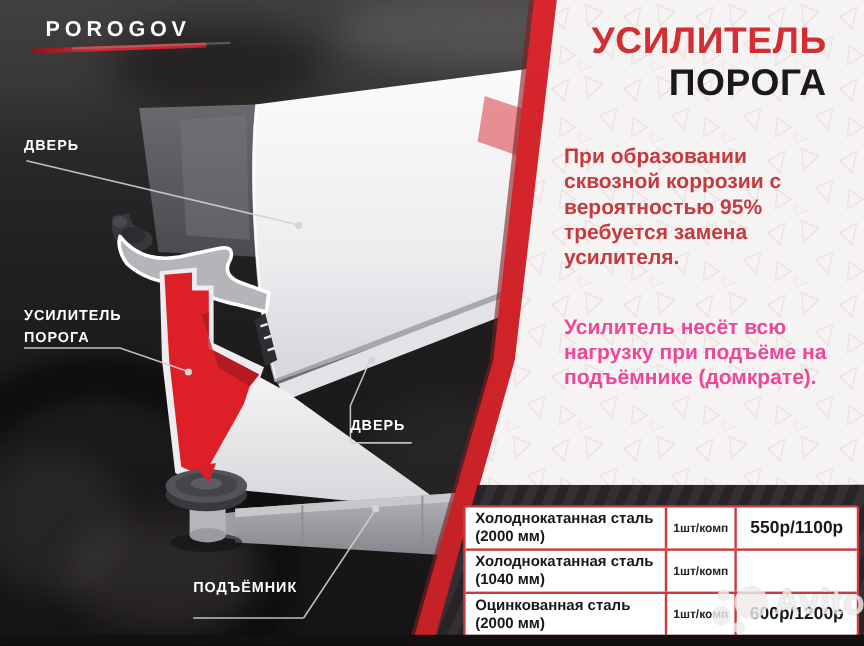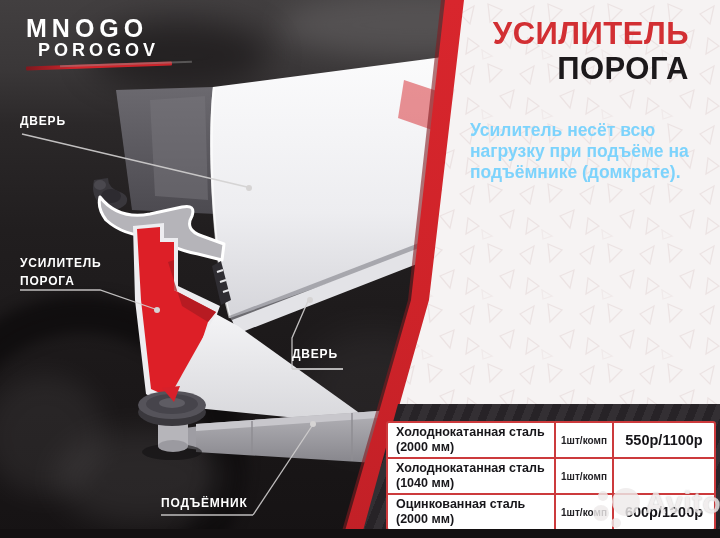--- a/index.html
+++ b/index.html
@@ -38,32 +38,32 @@
     background:linear-gradient(90deg,#7e181e,#d6252c 35%,#c9242b);transform:rotate(-2deg);}
   .logo-swoosh::after{content:"";display:block;margin:2px 0 0 34px;width:132px;height:1.5px;
     background:rgba(150,148,148,.45);}
 
   
   .dlabel{position:absolute;color:#fff;font-weight:bold;font-size:12px;
     letter-spacing:.8px;line-height:18px;z-index:5;white-space:pre-line;}
   .lbl-door{left:20px;top:112px;}
   .lbl-reinf{left:20px;top:254px;}
   .lbl-sill{left:292px;top:345px;}
-  .lbl-lift{left:161px;top:494px;}
+  .lbl-lift{left:161px;top:480px;}
 
   
   .title{position:absolute;right:31px;top:16px;text-align:right;z-index:5;
     font-weight:bold;line-height:35px;letter-spacing:.5px;}
   .title .t1{display:block;font-size:31px;color:#d22f33;}
   .title .t2{display:block;font-size:31px;color:#1c191b;}
   .paras{position:absolute;left:470px;top:99px;width:245px;z-index:5;
     font-weight:bold;font-size:17.5px;line-height:21px;white-space:pre-line;}
   .paras p{margin:0 0 16px 0;}
   .para-red{color:#c43a3e;}
-  .para-dark{color:#7dd3fc;}
+  .para-dark{color:#ec4899;}
 
   
   .price-table{position:absolute;left:386px;top:421px;width:326px;z-index:6;
     background:#fff;border:2px solid #cc3a3c;border-radius:3px;
     display:flex;flex-direction:column;color:#17161a;}
   .pt-row{display:grid;grid-template-columns:168px 58px 1fr;min-height:33px;border-top:2px solid #cc3a3c;}
   .pt-row:first-child{border-top:none;}
   .pt-name{padding:2px 4px 2px 8px;font-weight:bold;font-size:12.5px;line-height:15px;
     border-right:2px solid #cc3a3c;display:flex;flex-direction:column;justify-content:center;}
   .pt-name span{display:block;}
@@ -188,37 +188,41 @@
     <polygon points="462,0 720,0 720,404 398,406 428,300" fill="#f6f3f3"></polygon>
     <polygon points="462,0 720,0 720,404 398,406 428,300" fill="url(#tri)" opacity=".5"></polygon>
     <polygon points="404,80 446,94 438,132 398,118" fill="#d6252c" opacity=".5"></polygon>
     <polygon points="441,0 450,0 416,300 348,538 340,538 408,300" fill="#821a20" opacity=".6"></polygon>
     <polygon points="445,0 464,0 429,300 362,538 343,538 411,300" fill="url(#gStripe)"></polygon>
   </svg>
 
   <div class="hatch"></div>
 
   <div class="logo">
-    <div class="logo-1">MNOGO</div>
     <div class="logo-2">POROGOV</div>
     <div class="logo-swoosh"></div>
   </div>
 
   <div class="dlabel lbl-door">ДВЕРЬ</div>
   <div class="dlabel lbl-reinf">УСИЛИТЕЛЬ
 ПОРОГА</div>
   <div class="dlabel lbl-sill">ДВЕРЬ</div>
   <div class="dlabel lbl-lift">ПОДЪЁМНИК</div>
 
   <div class="title">
     <span class="t1">УСИЛИТЕЛЬ</span>
     <span class="t2">ПОРОГА</span>
   </div>
 
   <div class="paras">
+    <p class="para-red">При образовании
+сквозной коррозии с
+вероятностью 95%
+требуется замена
+усилителя.</p>
     <p class="para-dark">Усилитель несёт всю
 нагрузку при подъёме на
 подъёмнике (домкрате).</p>
   </div>
 
   <div class="price-table">
     <div class="pt-row">
       <div class="pt-name">
         <span>Холоднокатанная сталь</span>
         <span>(2000 мм)</span>

